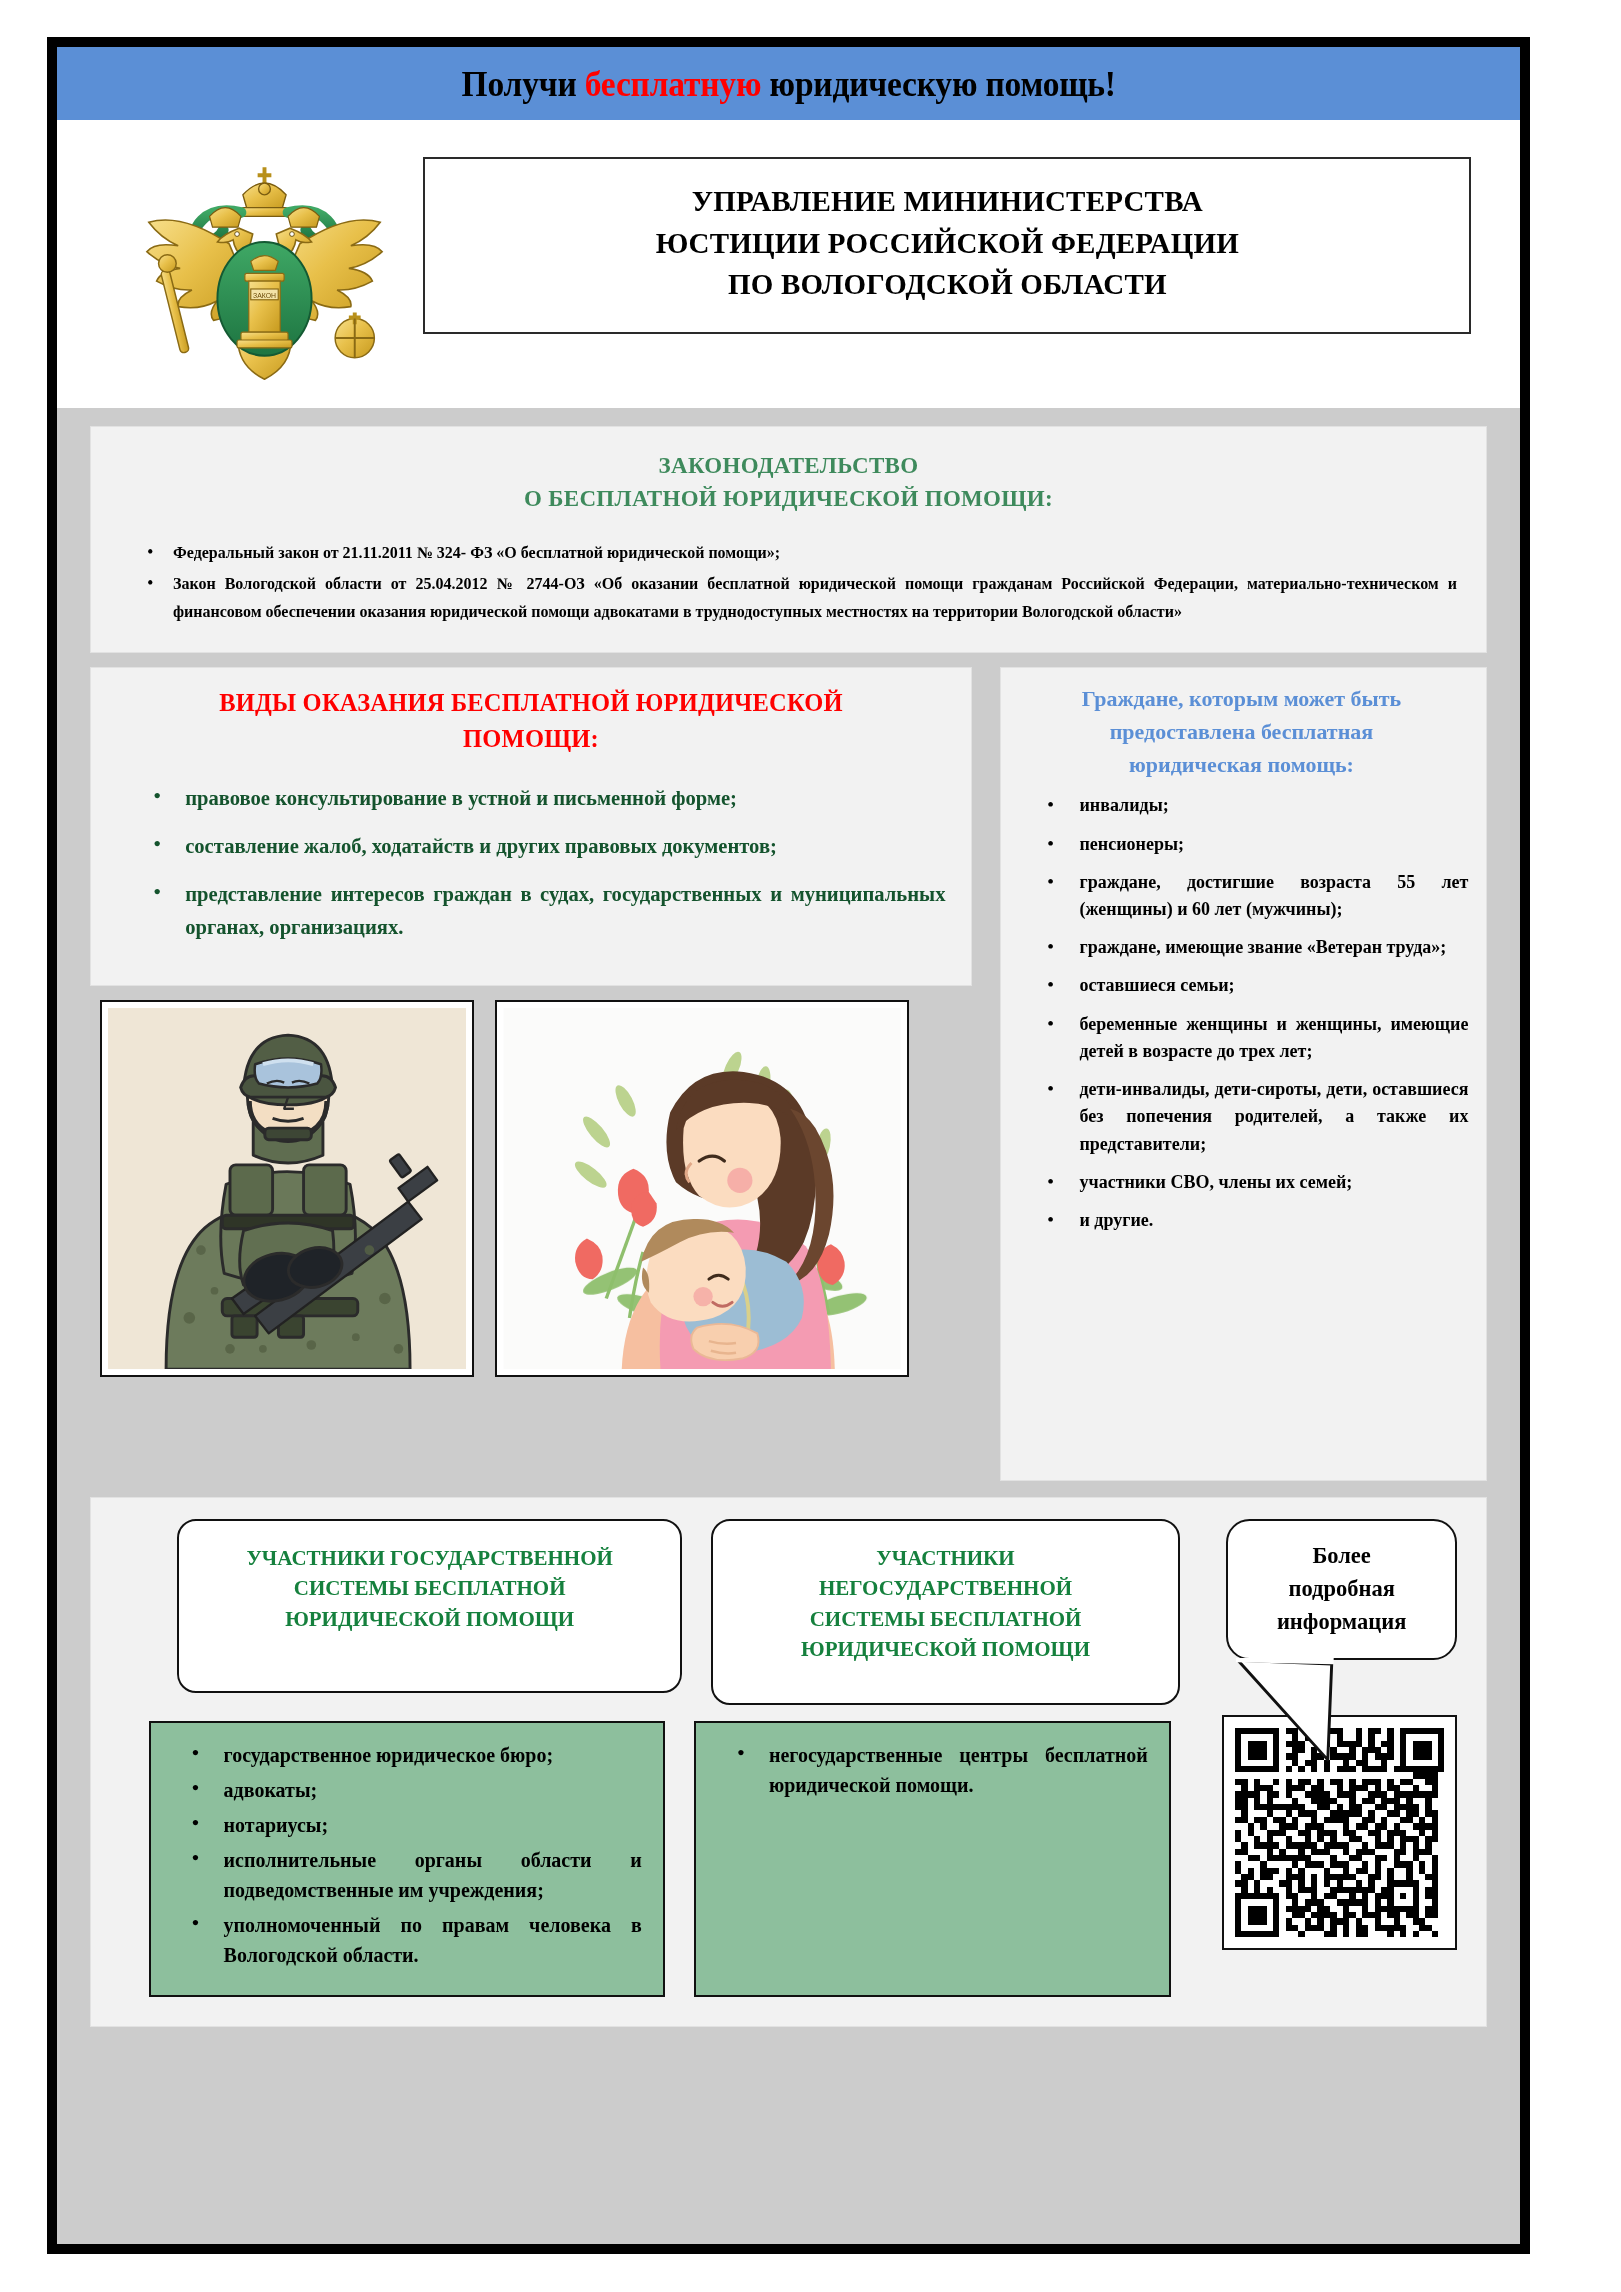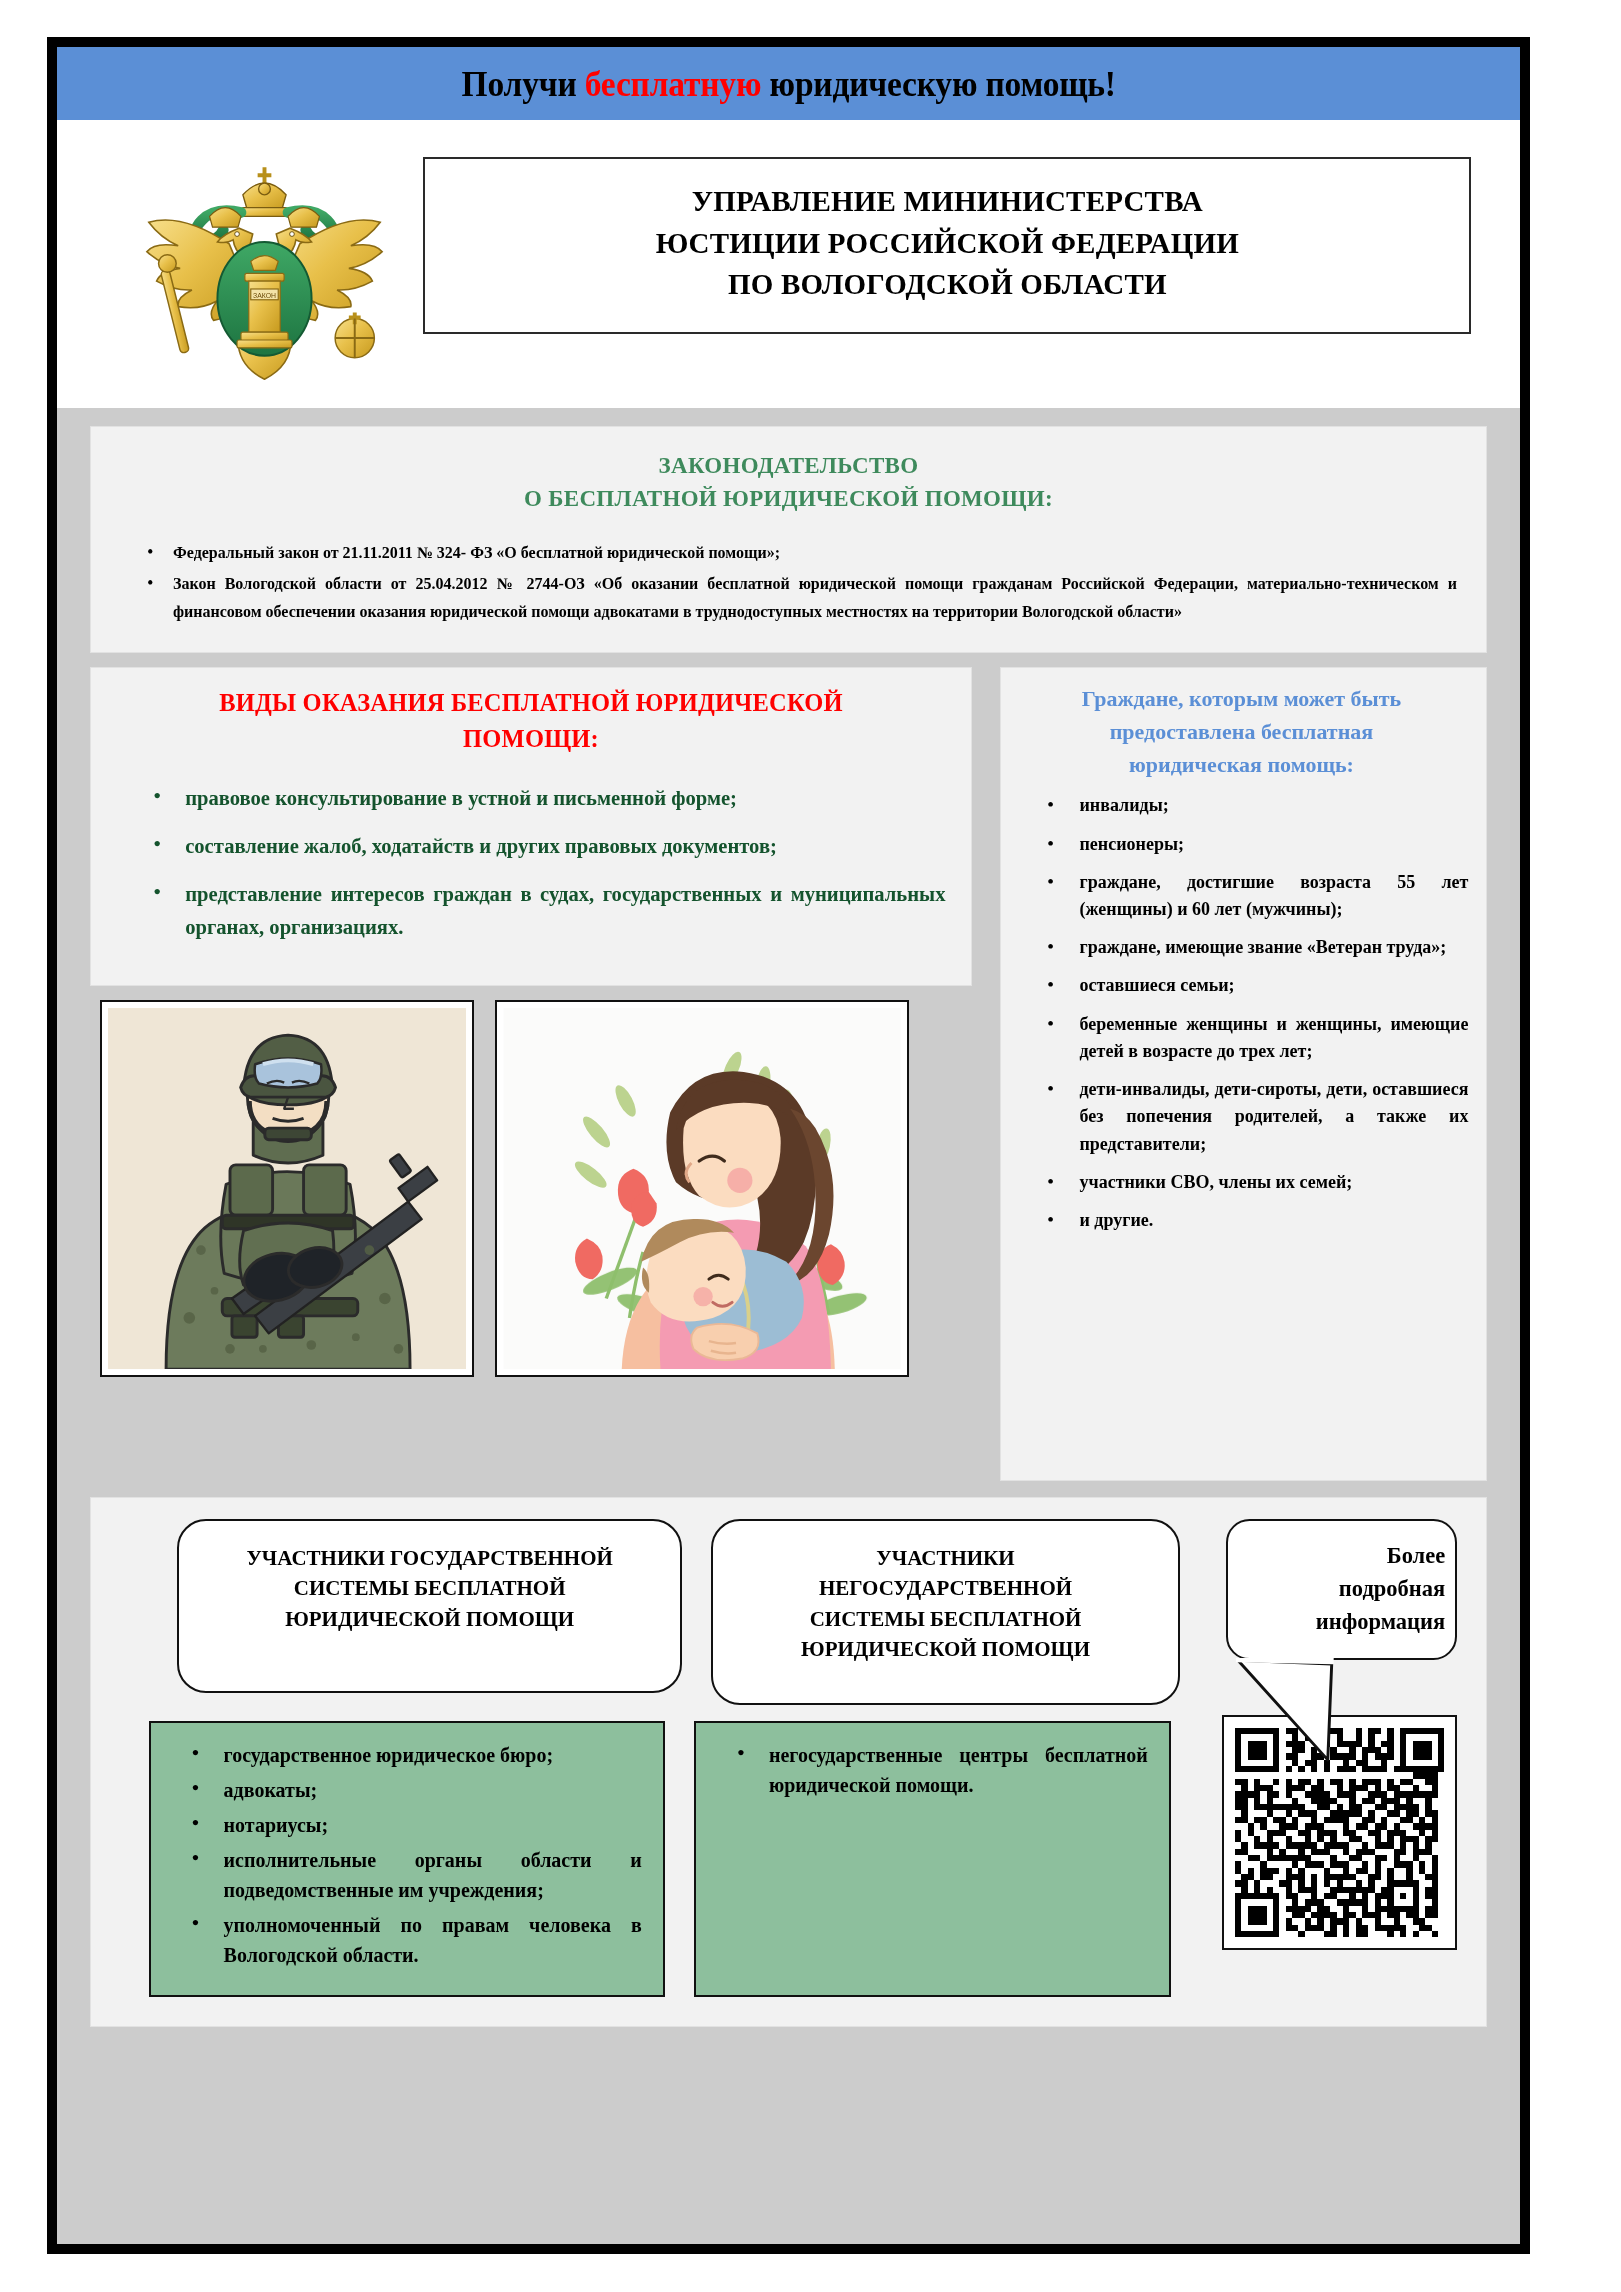--- a/index.html
+++ b/index.html
@@ -199,39 +199,39 @@
     padding: 21.6px 29px 29px 29px;
   }
   .bottom-heads {
     display: flex;
     align-items: flex-start;
     gap: 29px;
     padding-left: 57px;
   }
   .roundbox {
     border: 2.9px solid #111;
-    border-radius: 29px;
+    border-radius: 19px;
     background: #ffffff;
     text-align: center;
     font-weight: 700;
-    color: #000000;
+    color: #15803d;
     display: flex;
     align-items: flex-start;
     justify-content: center;
   }
   .roundbox .inner { padding: 21.6px 17.6px; }
   .rb-gov { width: 506px; height: 174px; font-size: 21px; line-height: 1.45; }
   .rb-nongov { width: 469px; height: 186px; font-size: 21px; line-height: 1.45; }
 
   .bubble-wrap { position: relative; width: 231px; margin-left: 17.6px; }
   .bubble {
     border: 2.9px solid #111;
     border-radius: 23.5px;
     background: #fff;
-    text-align: right;
+    text-align: center;
     font-weight: 700;
     font-size: 22.5px;
     line-height: 1.48;
     padding: 17.6px 9.8px 19.6px;
     color: #000;
   }
   .bubble-tail { position: absolute; left: 7.8px; top: 139px; width: 127px; height: 108px; }
   .bubble-tail svg { display: block; }
 
   .bottom-cols { display: flex; gap: 29px; margin-top: 15.7px; padding-left: 29px; }

